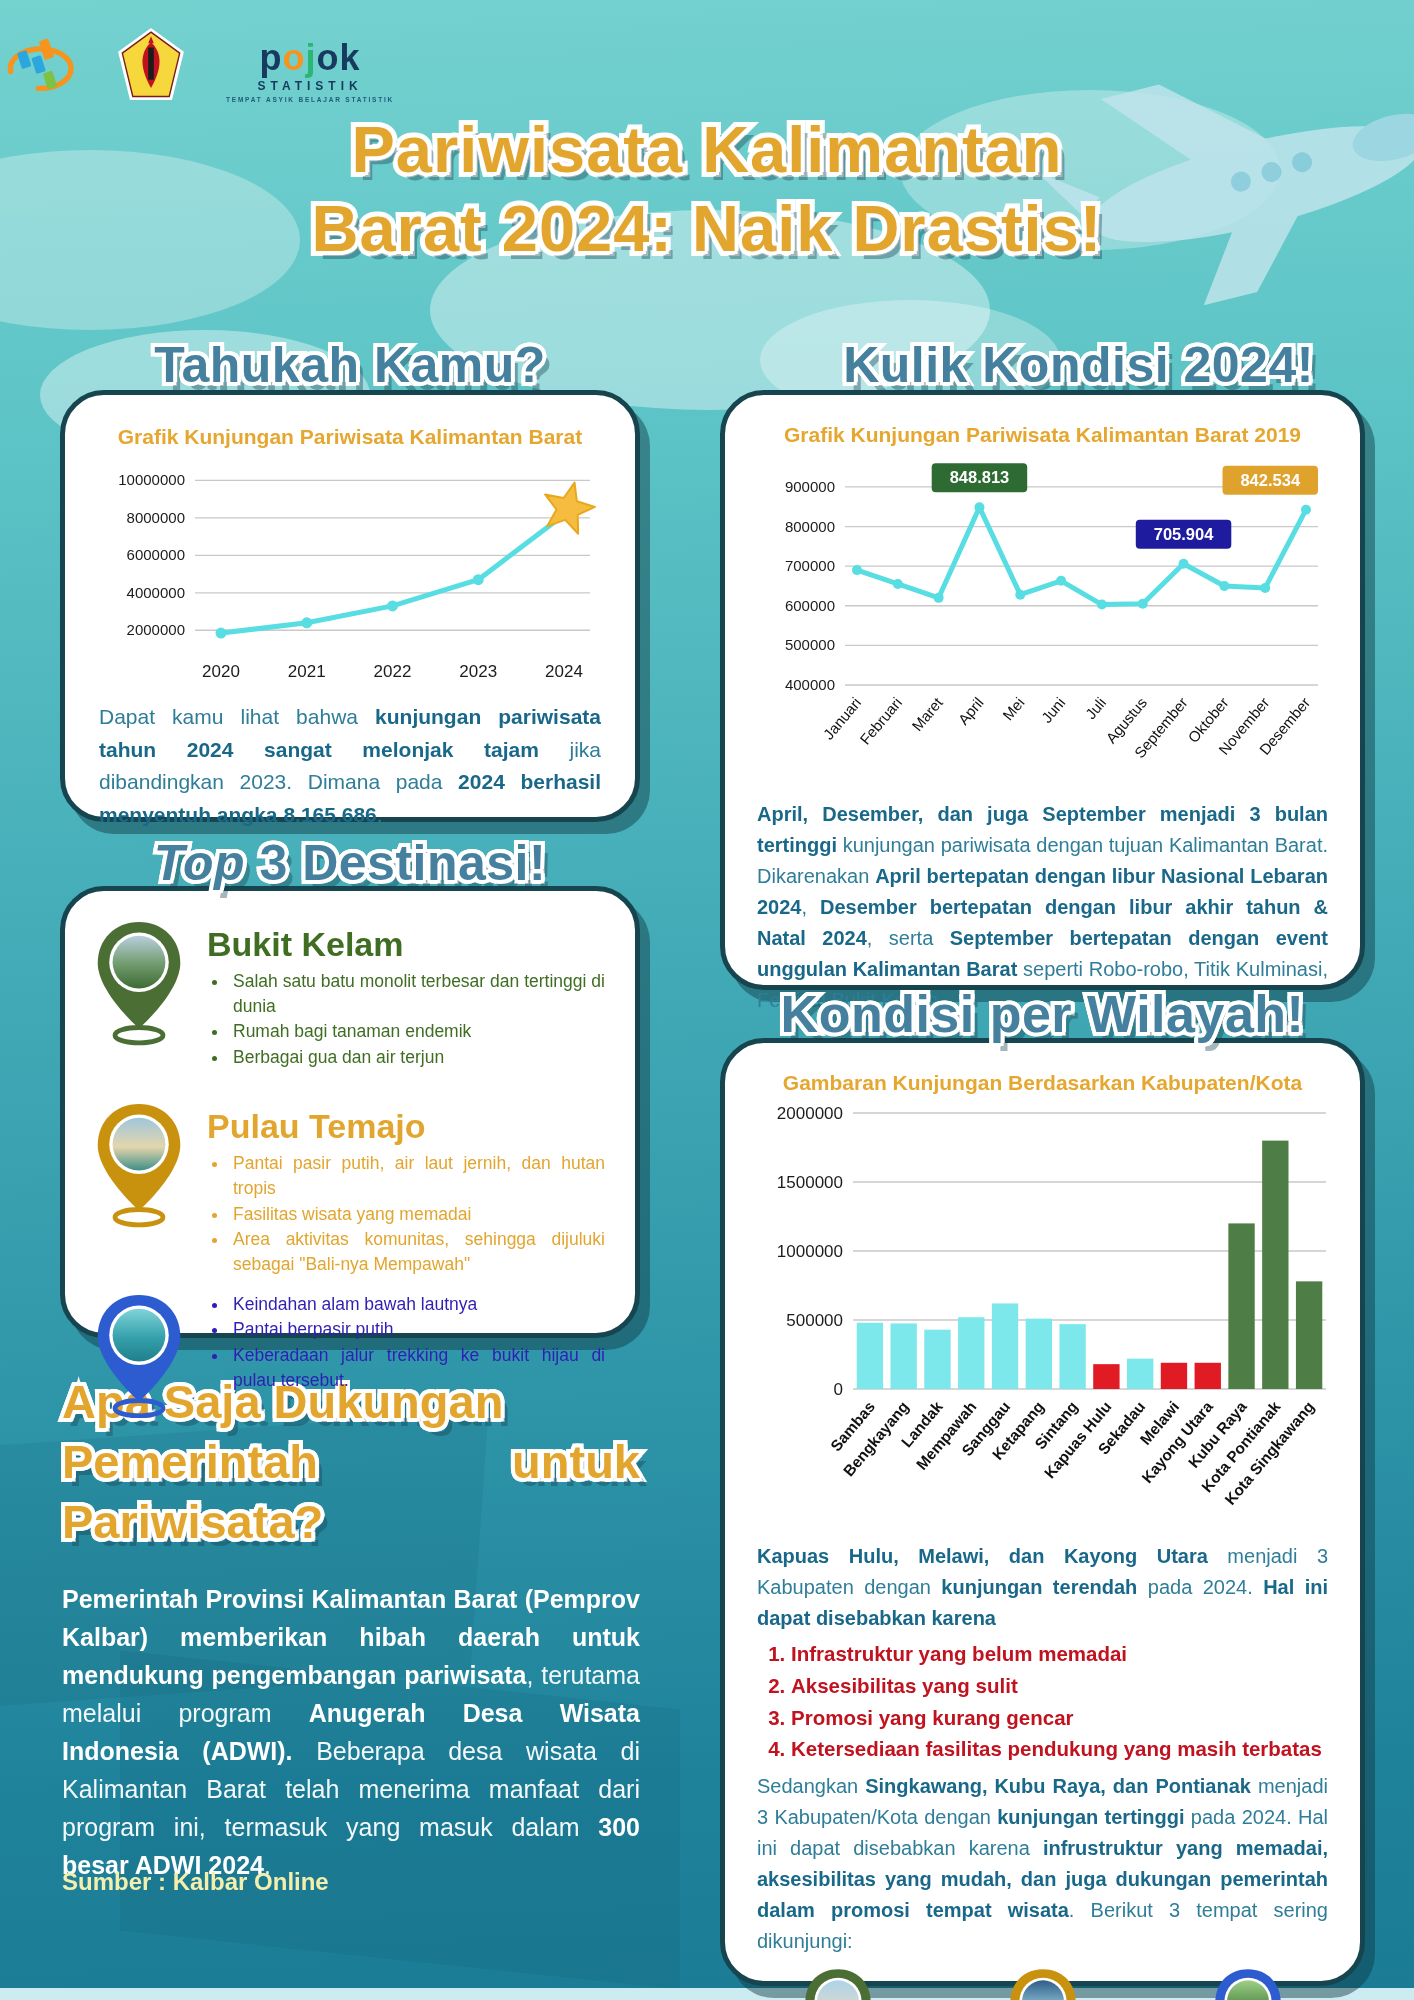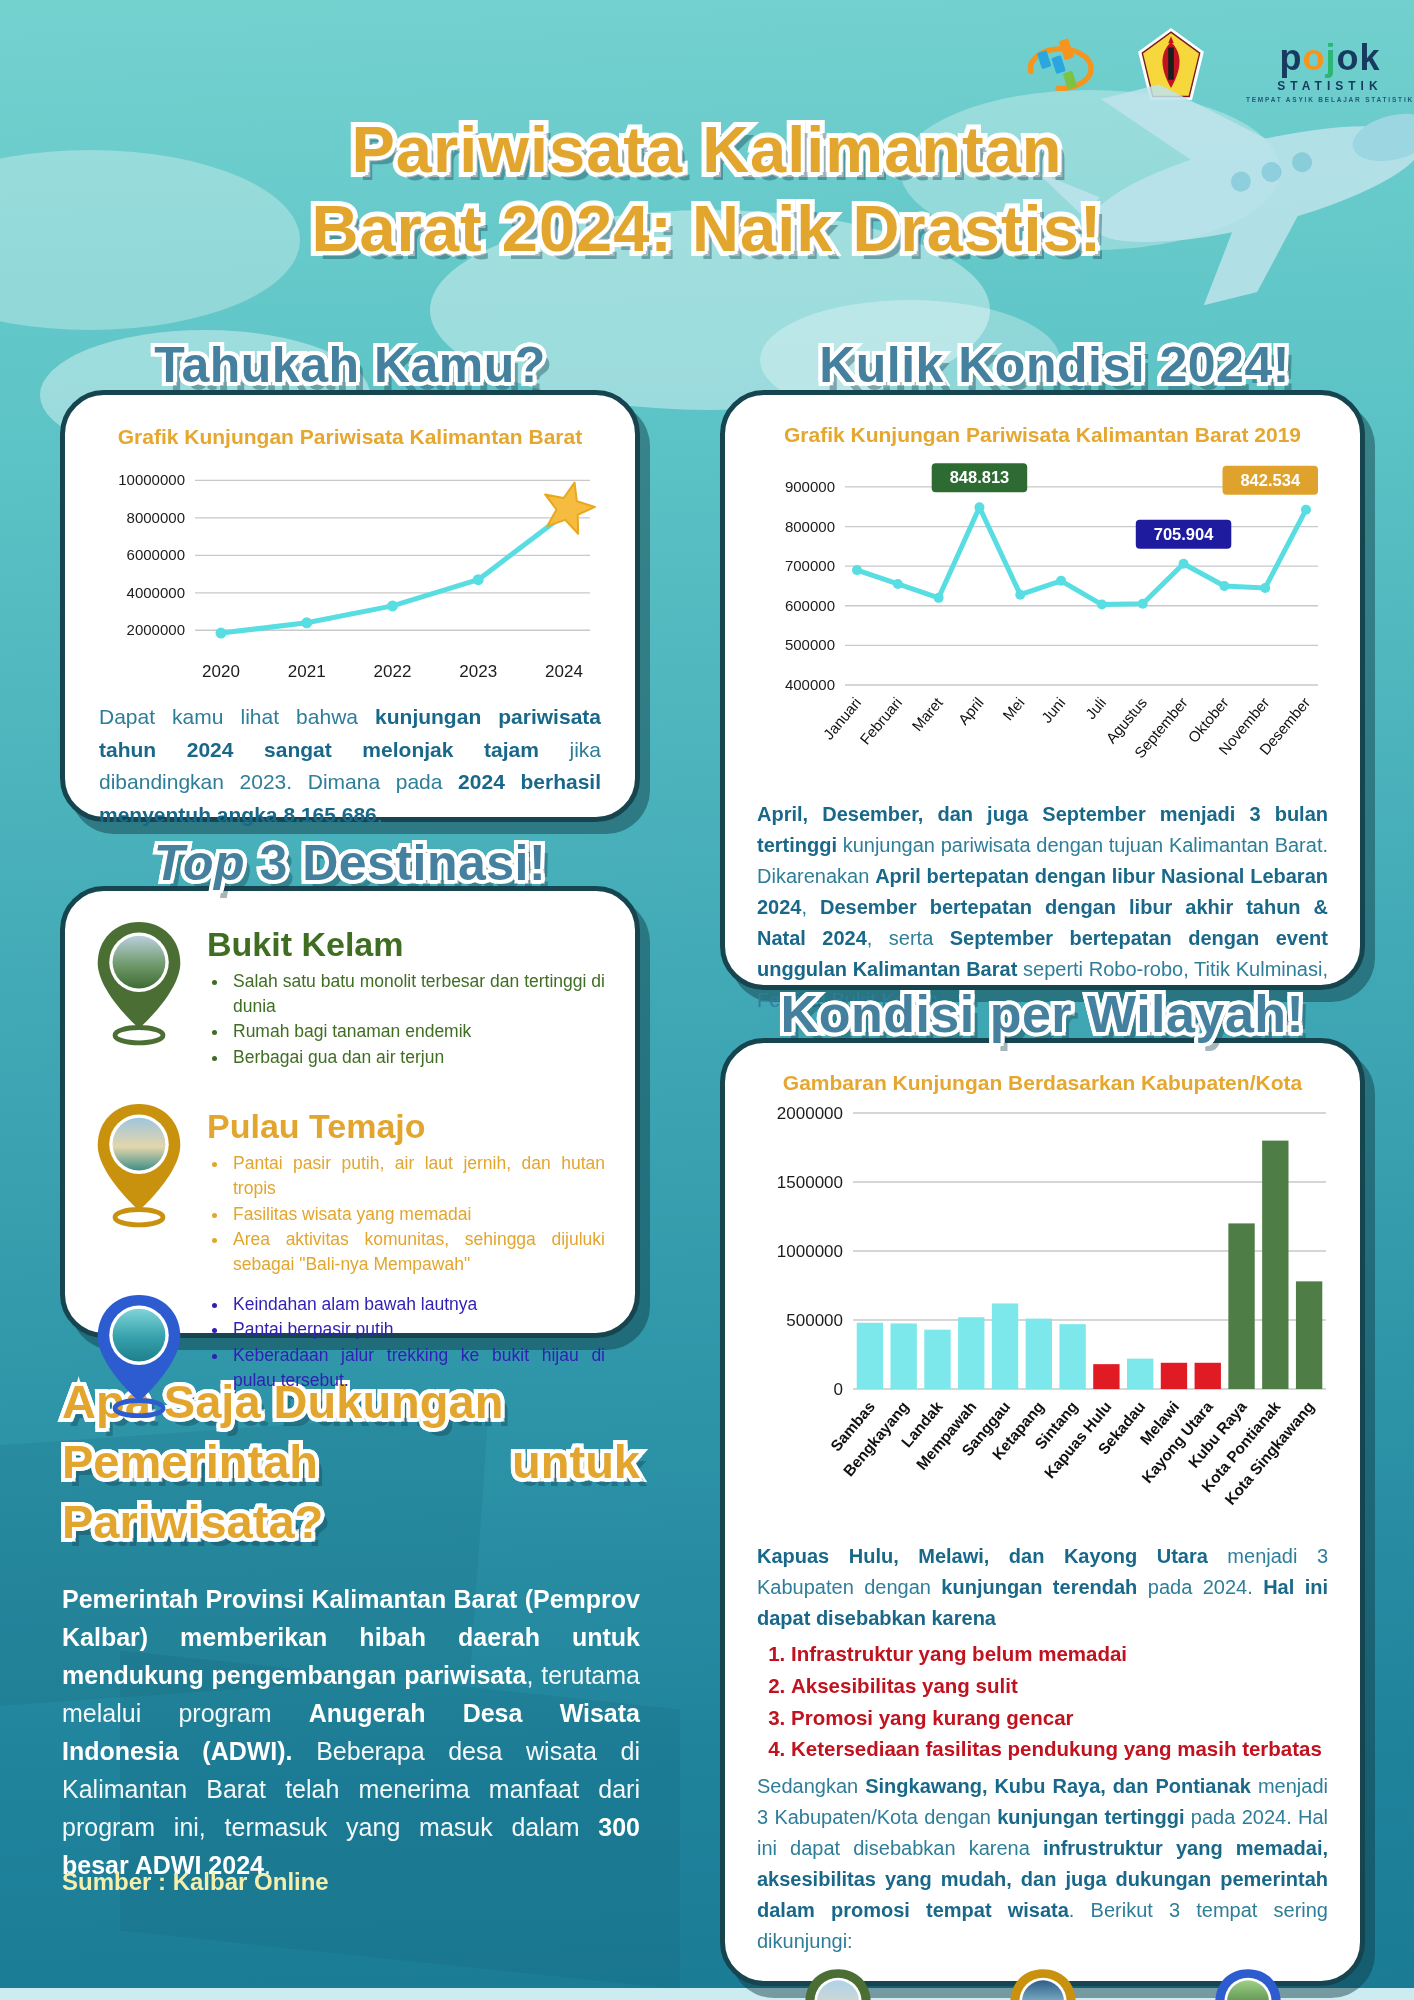--- a/index.html
+++ b/index.html
@@ -4,21 +4,21 @@
 <style>
   html,body{margin:0;padding:0;background:#0e6b85;}
   .poster{position:relative;width:1414px;height:2000px;overflow:hidden;
     font-family:"Liberation Sans","DejaVu Sans",sans-serif;
     background:linear-gradient(178deg,#74d2cf 0%,#5cc3c6 22%,#45adb8 45%,#2f96a9 68%,#1f829b 88%,#1b7b95 100%);}
   .cloud{position:absolute;background:rgba(255,255,255,.30);border-radius:50%;}
   .cloud2{position:absolute;background:rgba(233,248,249,.45);border-radius:50%;}
   .poly{position:absolute;background:rgba(12,70,84,.10);}
   .bottom-strip{position:absolute;left:0;bottom:0;width:100%;height:12px;background:#cdecf1;}
 
-  .logos{position:absolute;top:26px;left:0;width:100%;display:flex;justify-content:flex-end;align-items:flex-start;gap:40px;}
+  .logos{position:absolute;top:26px;left:0;width:100%;display:flex;justify-content:flex-start;align-items:flex-start;gap:40px;}
   .pojok{display:flex;flex-direction:column;align-items:center;line-height:1;padding-top:14px;}
   .pojok .word{font-weight:800;font-size:36px;letter-spacing:1px;color:#173a5f;}
   .pojok .word .o1{color:#f7941d;} .pojok .word .j1{color:#2bb673;}
   .pojok .sub{font-weight:800;font-size:12px;letter-spacing:5px;color:#173a5f;margin-top:4px;}
   .pojok .tag{font-size:6.5px;letter-spacing:1.8px;color:#235a7c;margin-top:5px;font-weight:700;}
 
   .ol{-webkit-text-stroke:8px #fff;paint-order:stroke fill;
       text-shadow:-3px -3px 0 #fff,3px -3px 0 #fff,-3px 3px 0 #fff,3px 3px 0 #fff,
       -4px 0 0 #fff,4px 0 0 #fff,0 -4px 0 #fff,0 4px 0 #fff,7px 8px 0 rgba(20,62,82,.38);}
   .main-title{position:absolute;top:110px;left:0;width:100%;text-align:center;
@@ -139,21 +139,21 @@
         <circle cx="122" cy="178.07368421052632" r="5.5" fill="#57dde2"></circle>
         <circle cx="207.75" cy="167.76842105263157" r="5.5" fill="#57dde2"></circle>
         <circle cx="293.5" cy="150.90526315789475" r="5.5" fill="#57dde2"></circle>
         <circle cx="379.25" cy="124.67368421052632" r="5.5" fill="#57dde2"></circle>
         <polygon points="469.0,26.7 475.8,44.4 494.7,45.4 479.9,57.3 484.9,75.6 469.0,65.2 453.1,75.6 458.1,57.3 443.3,45.4 462.2,44.4" fill="#f5bc40" stroke="#e8a81e" stroke-width="2" stroke-linejoin="round" transform="rotate(14 469 53.73767284210526)"></polygon>
         <title>star-marker-icon</title>
       </svg>
     <p class="body-teal" style="margin:10px 0 0 0;"><span>Dapat kamu lihat bahwa </span><span class="b">kunjungan pariwisata tahun 2024 sangat melonjak tajam</span><span> jika dibandingkan 2023. Dimana pada </span><span class="b">2024 berhasil menyentuh angka 8.165.686</span><span>.</span></p>
   </div>
 
-  <div class="sec-heading ol" style="left:732px;top:336px;width:645px;">Kulik Kondisi 2024!</div>
+  <div class="sec-heading ol" style="left:756px;top:336px;width:645px;">Kulik Kondisi 2024!</div>
 
   <div class="card" style="left:720px;top:390px;width:645px;height:600px;padding:24px 32px;">
     <div class="chart-title">Grafik Kunjungan Pariwisata Kalimantan Barat 2019</div>
     <svg id="chart-months" width="577" height="340" viewBox="0 0 577 340">
         <line x1="88" x2="561" y1="232" y2="232" stroke="#c9c9c9" stroke-width="1.3"></line>
         <text x="78" y="237" text-anchor="end" class="tick">400000</text>
         <line x1="88" x2="561" y1="192.3846153846154" y2="192.3846153846154" stroke="#c9c9c9" stroke-width="1.3"></line>
         <text x="78" y="197.3846153846154" text-anchor="end" class="tick">500000</text>
         <line x1="88" x2="561" y1="152.76923076923077" y2="152.76923076923077" stroke="#c9c9c9" stroke-width="1.3"></line>
         <text x="78" y="157.76923076923077" text-anchor="end" class="tick">600000</text>

